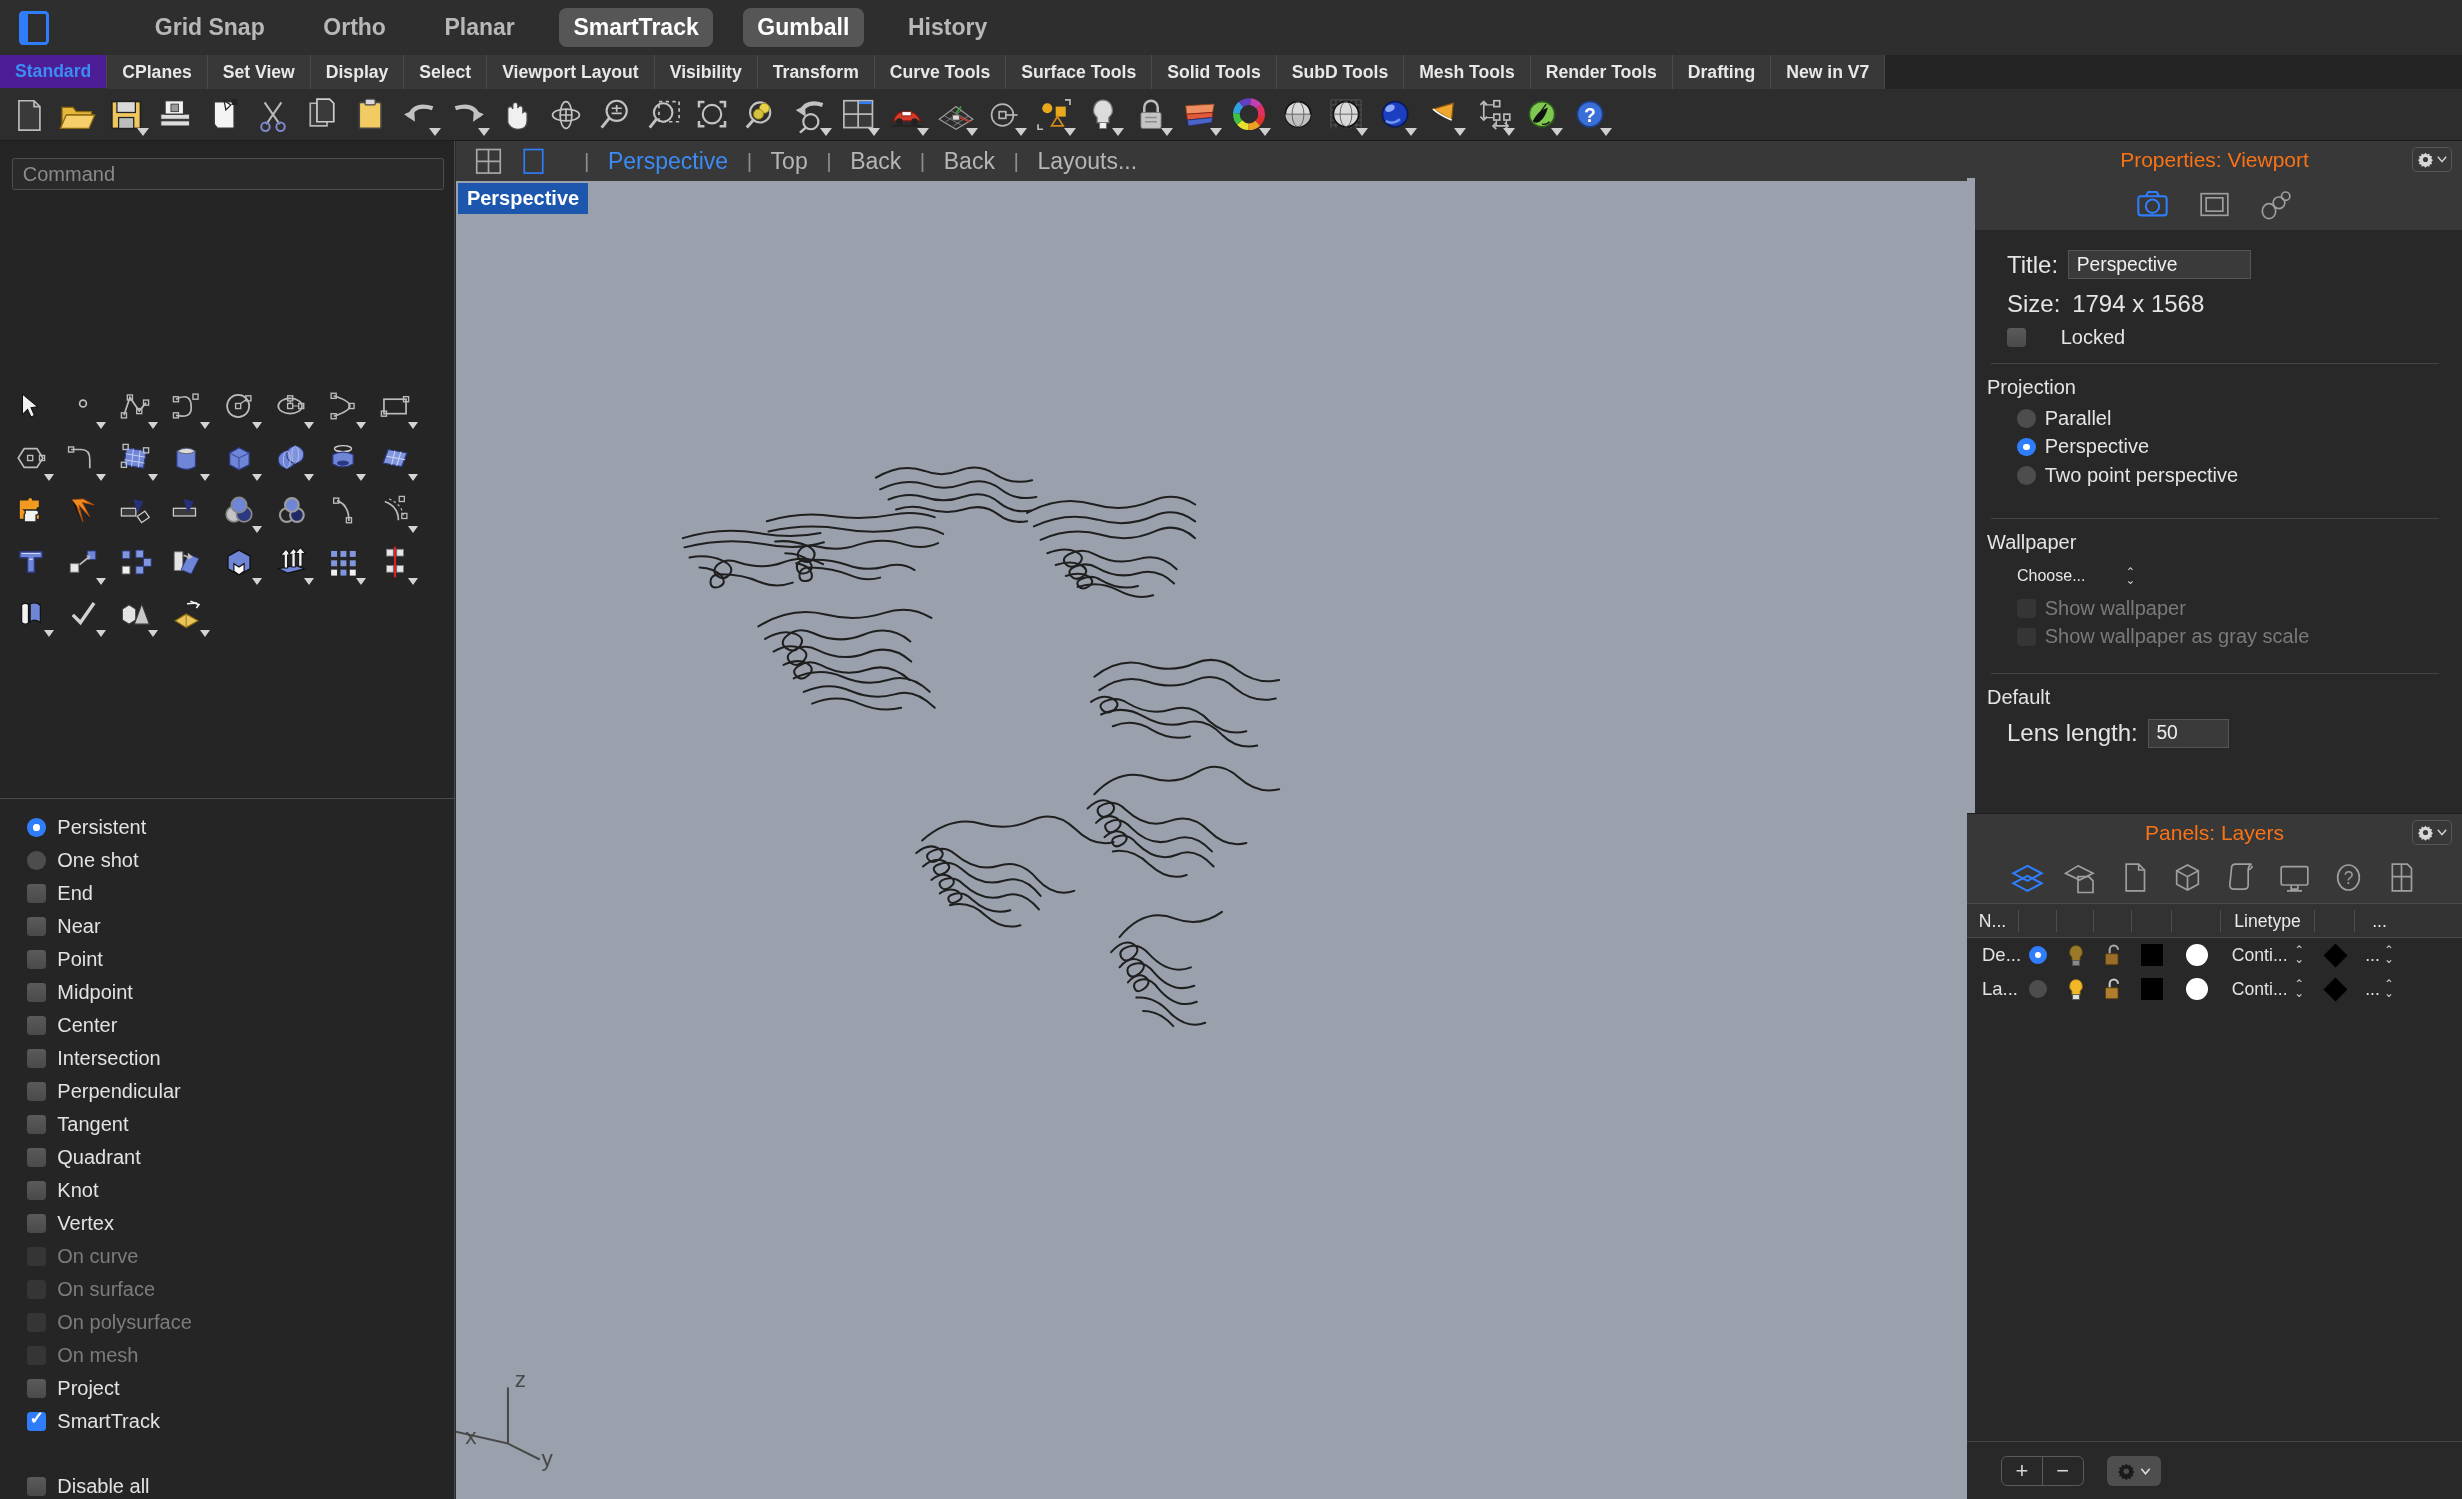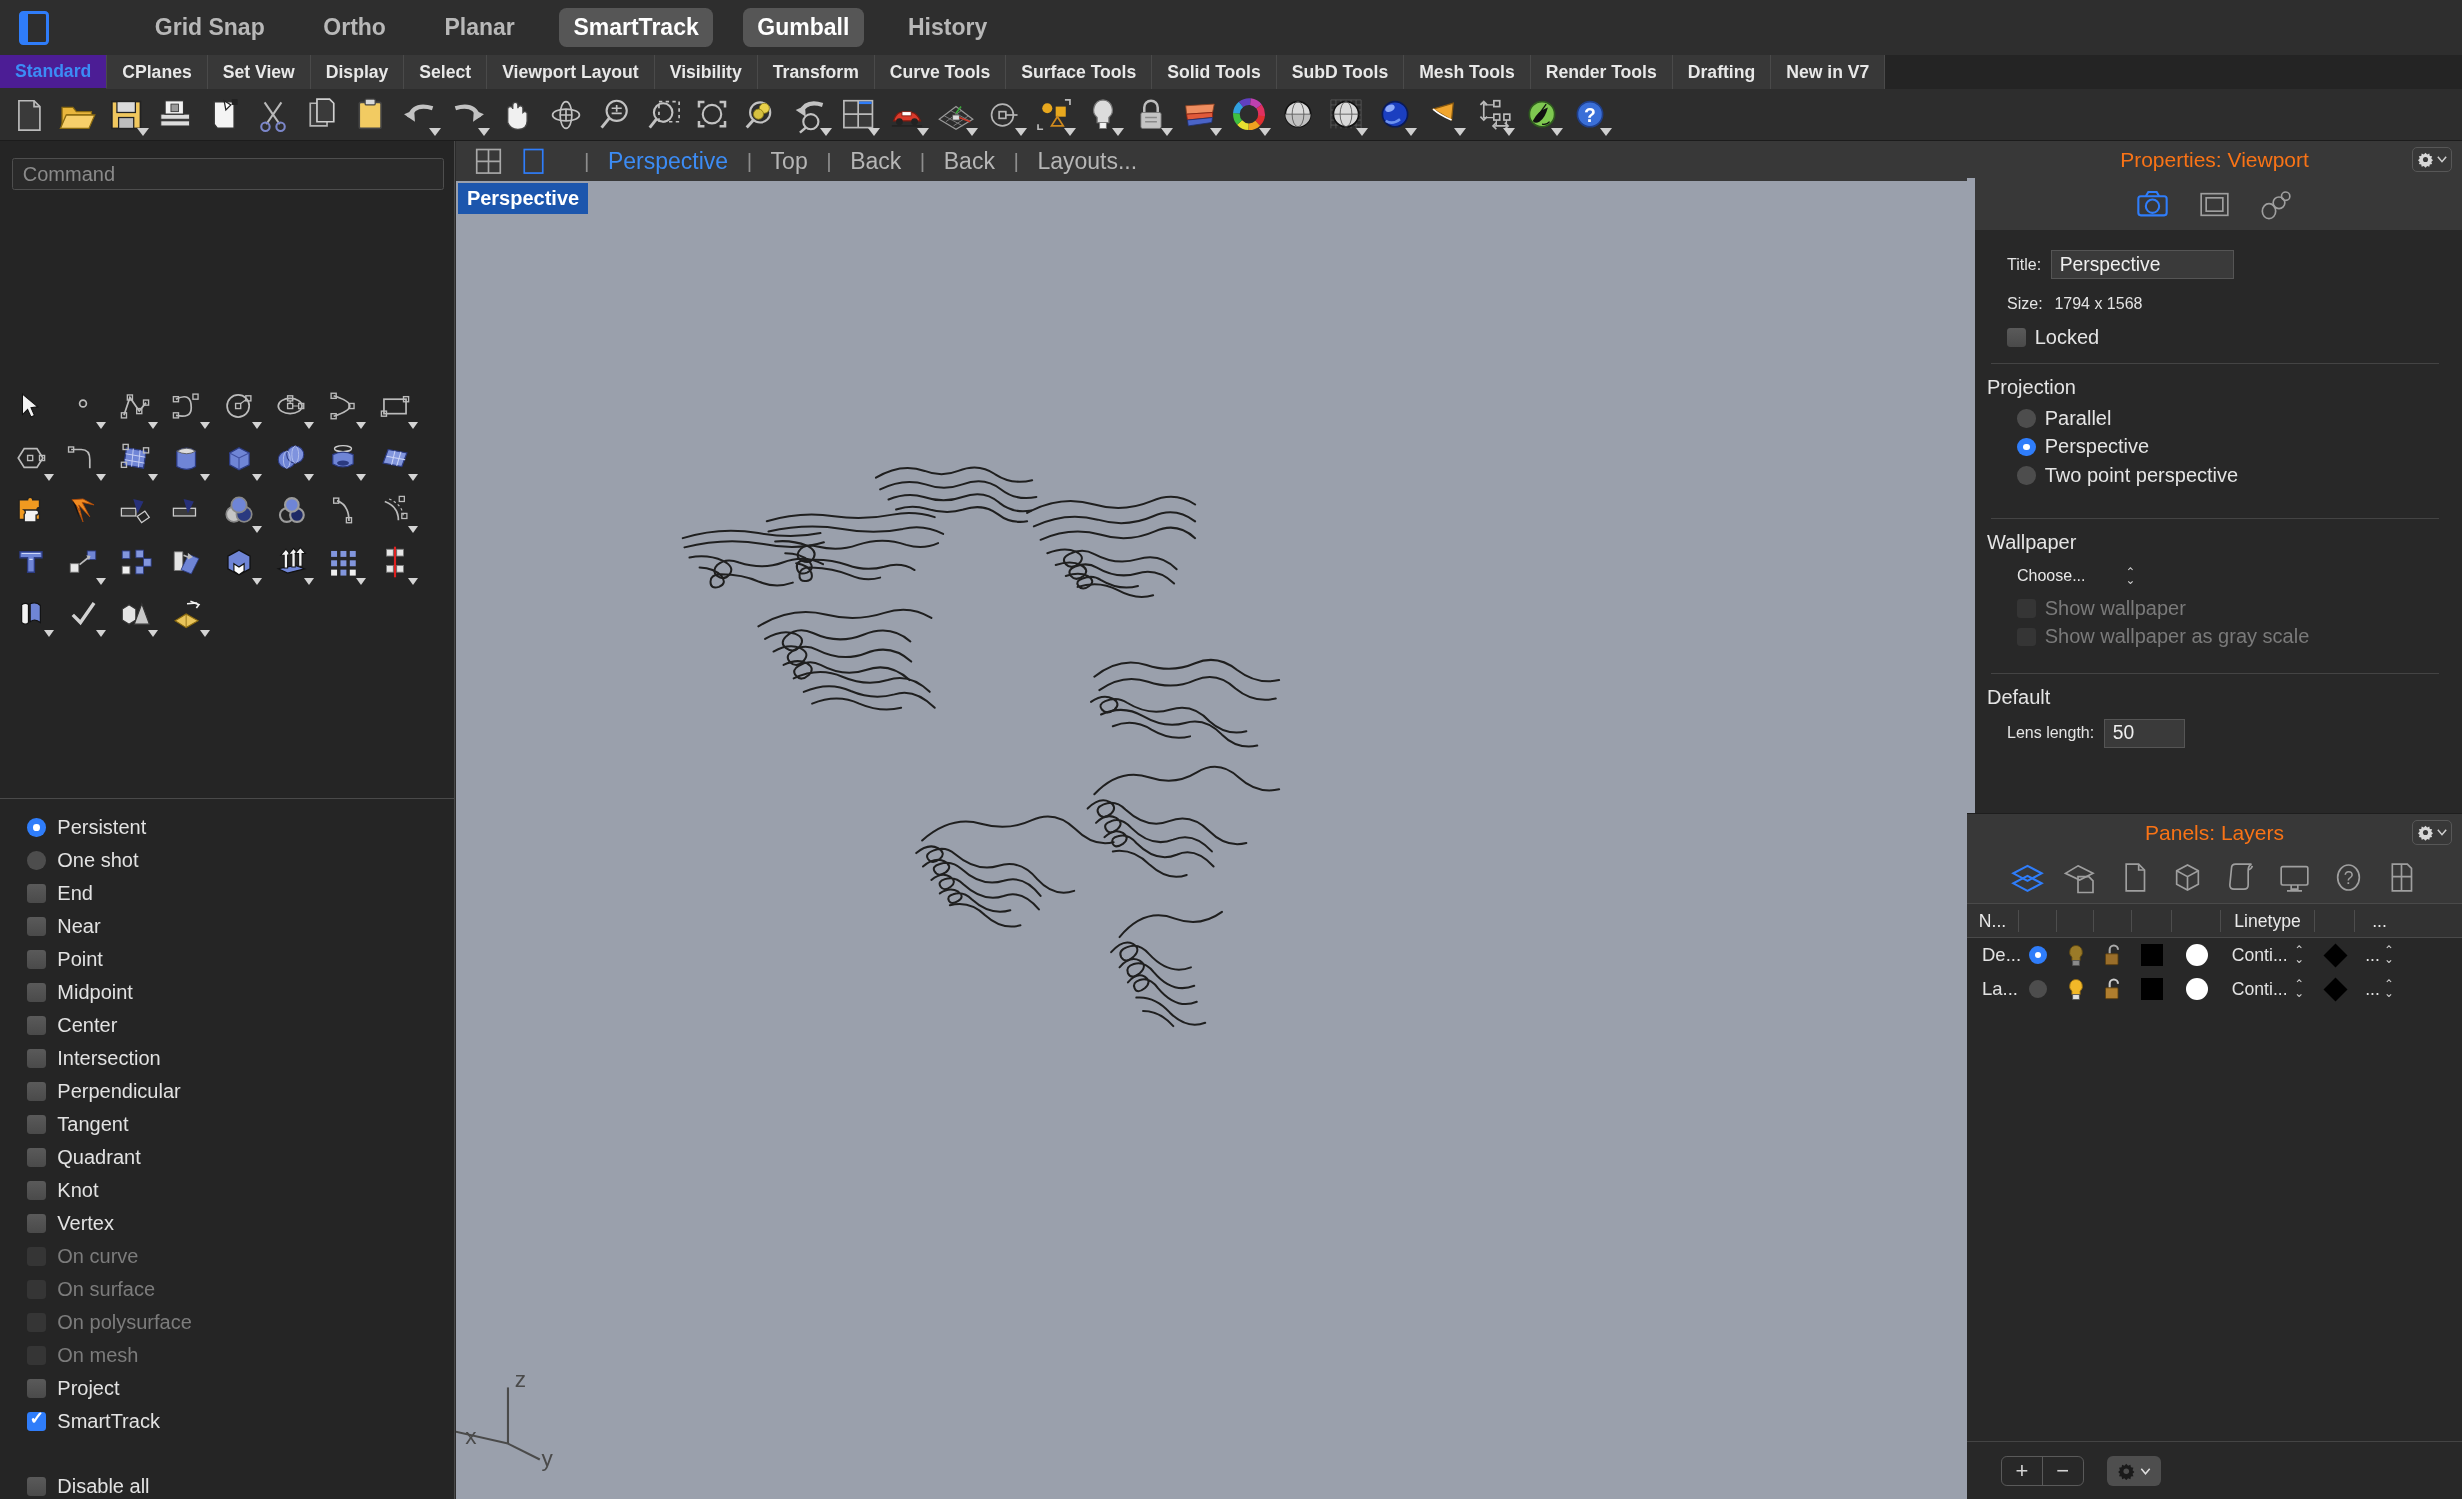--- a/index.html
+++ b/index.html
@@ -129,21 +129,21 @@
   .gear-btn {
     position: absolute; right: 10px; top: 5.9px; width: 40px; height: 25px;
     border: 0.8px solid #575757; border-radius: 5px; display: flex; align-items: center; justify-content: center; gap: 2.5px;
   }
   .panel-icon-row { height: 52px; background: #383838; display: flex; align-items: center; justify-content: center; gap: 18.5px; }
   .panel-icon-row.props { gap: 27px; }
   .pi { width: 35px; height: 35px; }
 
   #props-body { padding: 15px 0 0 0; background: #282828; }
   .prop-row { display: flex; align-items: center; padding: 0 0 0 40px; height: 39px; }
-  .prop-label { font-size: 16px; color: #e4e4e4; }
+  .prop-label { font-size: 24px; color: #e4e4e4; }
   .txtfield {
     background: #3a3a3a; border: 0.8px solid #555; height: 28.6px; color: #efefef;
     font-size: 19.3px; display: flex; align-items: center; padding-left: 7.6px;
   }
   .hr { height: 0.8px; background: #444; margin: 11.8px 23.5px; }
   .sec-head { font-size: 20px; color: #e4e4e4; padding-left: 20px; margin-bottom: 5px; }
   .opt-row { display: flex; align-items: center; height: 28.6px; padding-left: 50px; }
   .opt-row .lbl { font-size: 20px; color: #e4e4e4; margin-left: 9.2px; }
   .opt-row.dim .lbl { color: #7a7a7a; }
   .sel-row { display: flex; align-items: center; height: 35px; padding-left: 50px; }
@@ -995,21 +995,21 @@
 
   <div id="props-body">
     <div class="prop-row">
       <span class="prop-label">Title:</span>
       <div class="txtfield" style="width:183px;margin-left:10px;">Perspective</div>
     </div>
     <div class="prop-row">
       <span class="prop-label">Size:</span>
       <span class="prop-label" style="margin-left:11.8px;">1794 x 1568</span>
     </div>
-    <div class="opt-row" style="padding-left:40px;">
+    <div class="opt-row" style="padding-left:40px;gap:26px;">
       <span class="cbox"></span>
       <span class="lbl">Locked</span>
     </div>
 
     <div class="hr"></div>
 
     <div class="sec-head">Projection</div>
     <div class="opt-row">
       <span class="radio"></span>
       <span class="lbl">Parallel</span>

